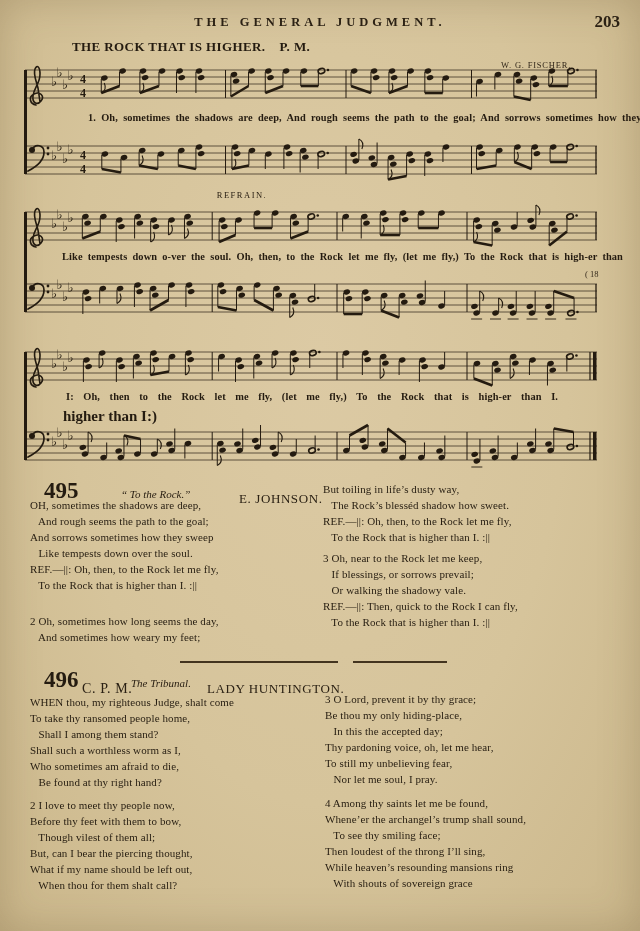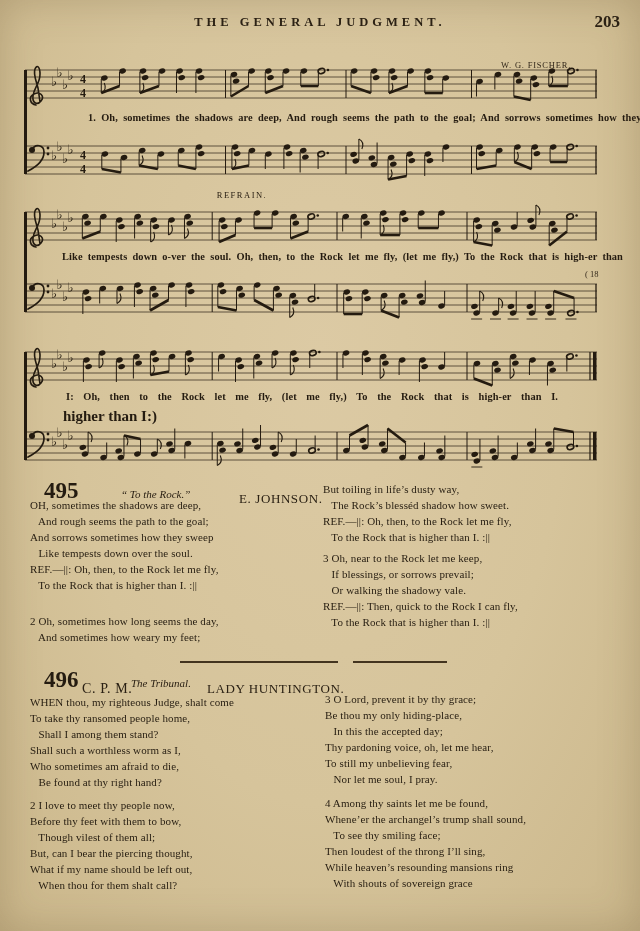--- a/index.html
+++ b/index.html
@@ -57,20 +57,23 @@
   .divider.seg2{left:353px;width:94px;}
 </style>
 </head>
 <body>
 
 <div class="page">
 
   <div class="running-header">THE GENERAL JUDGMENT.</div>
   <div class="page-number">203</div>
 
+  <div class="song-title-row">
+    <span>THE ROCK THAT IS HIGHER.</span><span class="meter">P. M.</span>
+  </div>
   <div class="composer">W. G. FISCHER.</div>
 
   <div class="brace" style="top:70px;height:104px;"></div>
   <svg class="staff" style="top:58px;" viewBox="0 0 572 56">
       <line x1="0" y1="12" x2="572" y2="12" stroke="#241b10" stroke-width="0.8" opacity="0.85"></line>
       <line x1="0" y1="19" x2="572" y2="19" stroke="#241b10" stroke-width="0.8" opacity="0.85"></line>
       <line x1="0" y1="26" x2="572" y2="26" stroke="#241b10" stroke-width="0.8" opacity="0.85"></line>
       <line x1="0" y1="33" x2="572" y2="33" stroke="#241b10" stroke-width="0.8" opacity="0.85"></line>
       <line x1="0" y1="40" x2="572" y2="40" stroke="#241b10" stroke-width="0.8" opacity="0.85"></line>
       <path d="M11 47 C5 46 3 39 9 36 C15 33 20 38 16 43 C13 47 7 46 8 38 C9 29 15 26 15 16 C15 9 12 6 10 11 C8 16 11 22 13 30 L15 44" fill="none" stroke="#241b10" stroke-width="1.6" stroke-linecap="round"></path>

